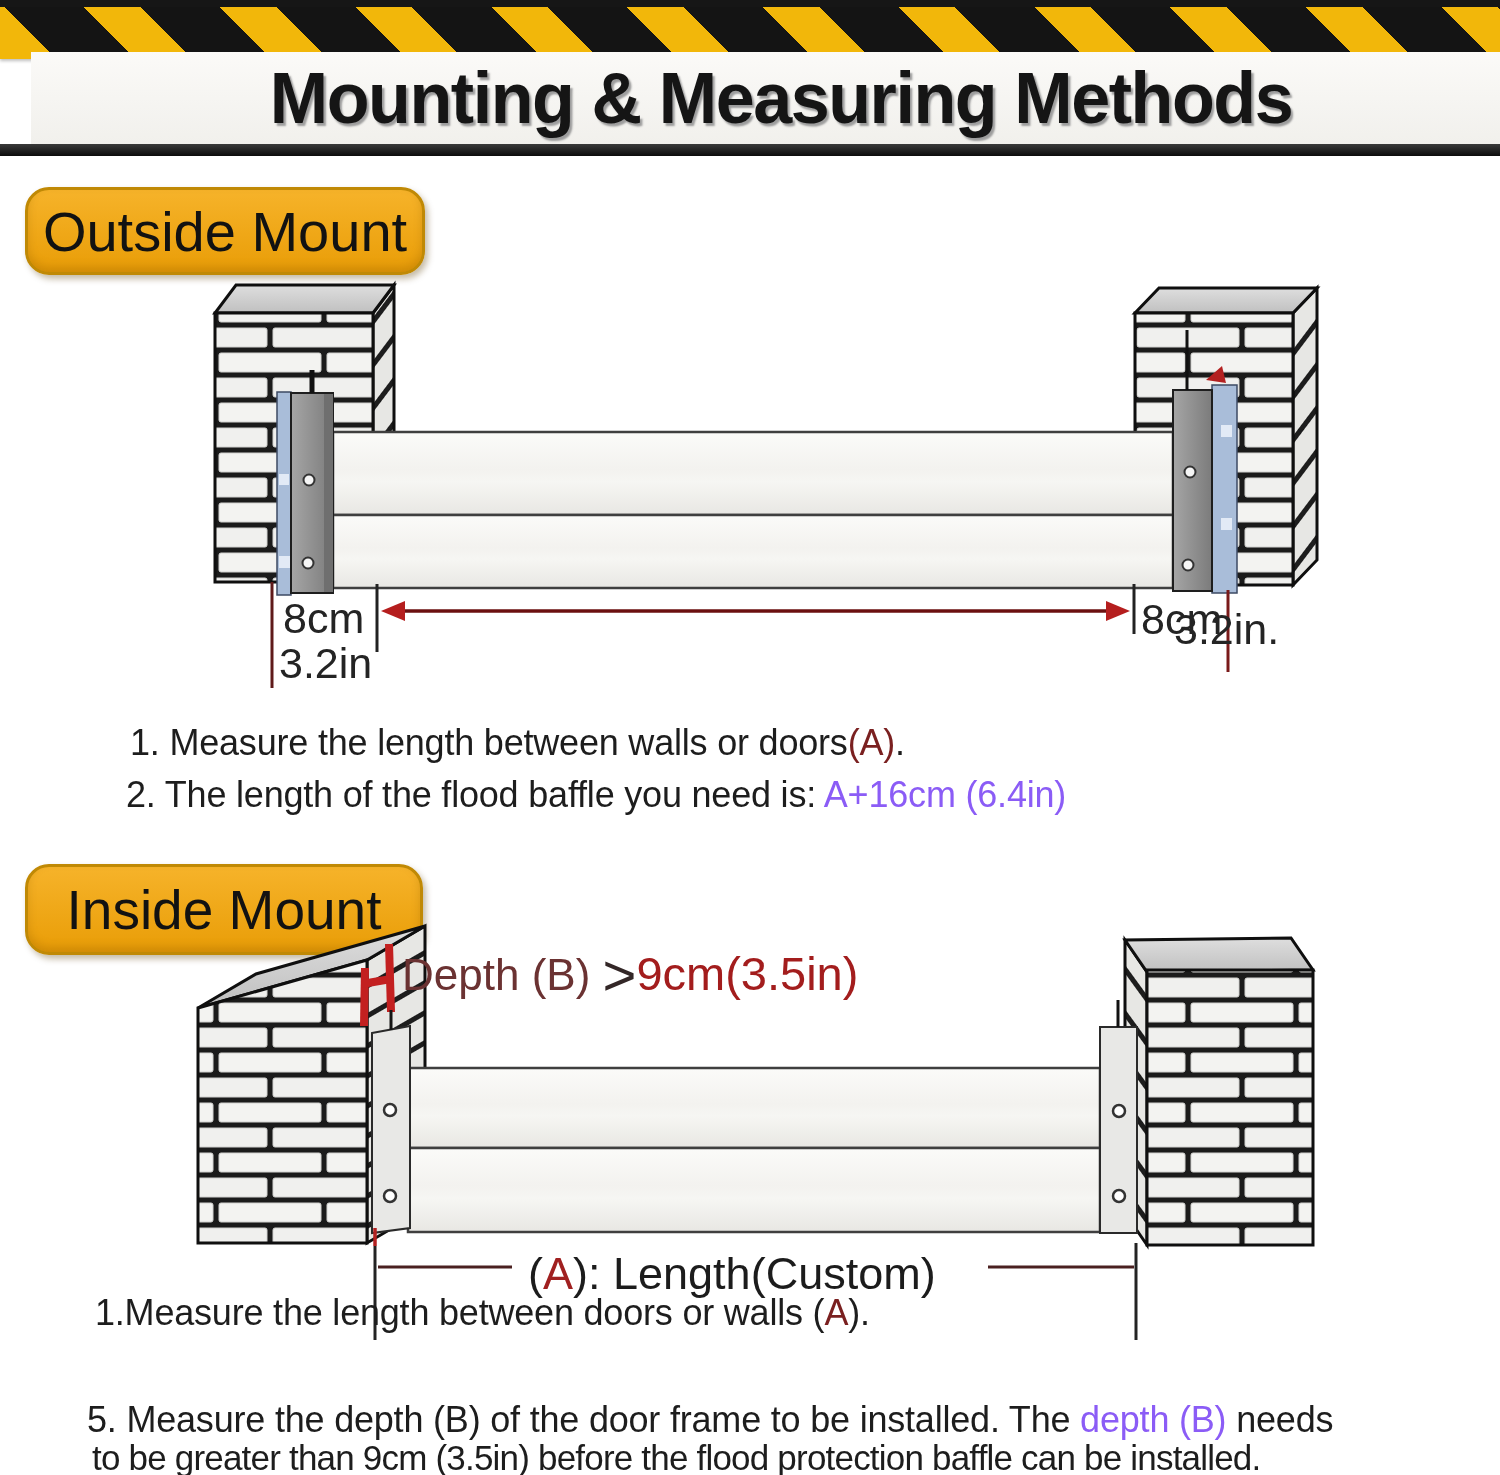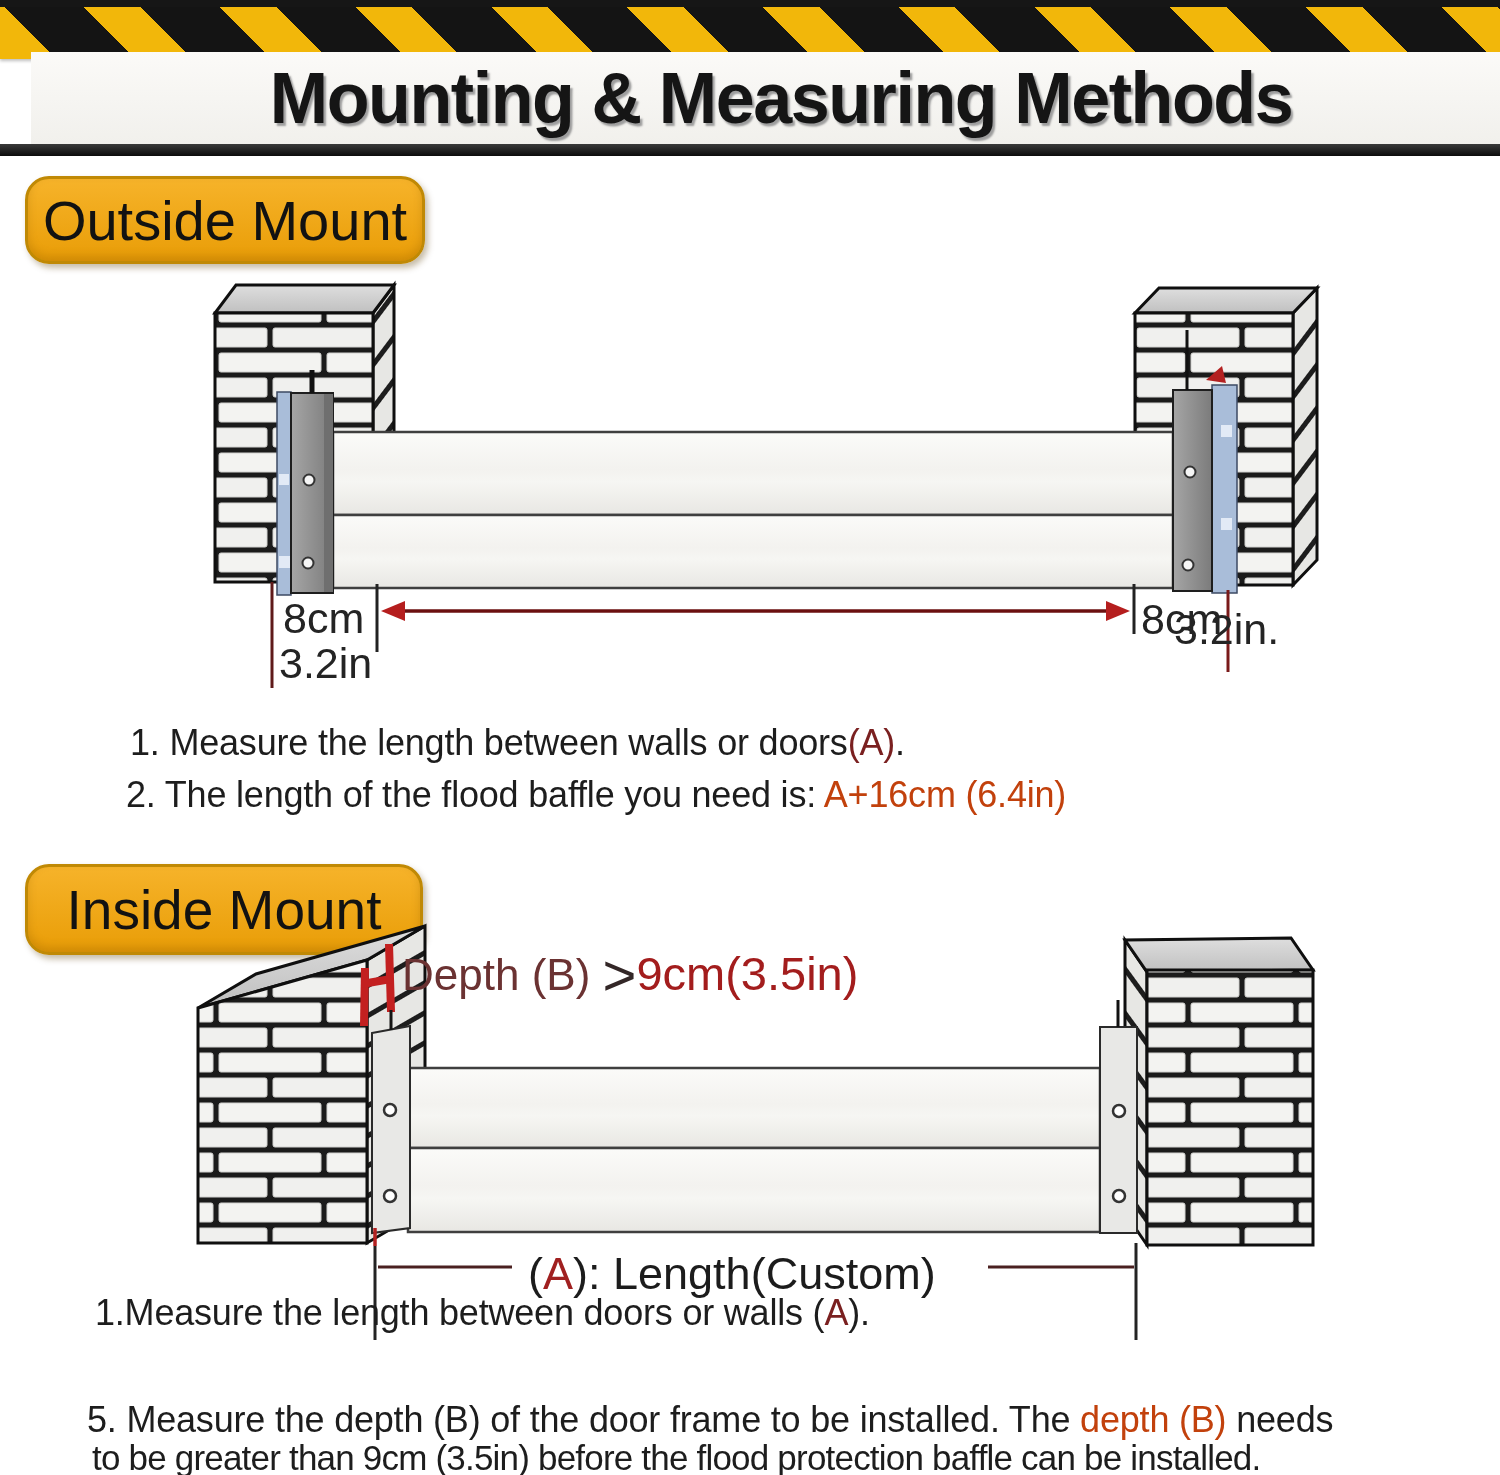--- a/index.html
+++ b/index.html
@@ -31,31 +31,31 @@
     background:linear-gradient(180deg,#3a3a3a,#0c0c0c);
   }
   
   .badge{
     position:absolute;box-sizing:border-box;
     background:linear-gradient(180deg,#f6b32a,#e99d07);
     border:3px solid #c08905;border-radius:24px;
     box-shadow:3px 4px 6px rgba(90,60,0,0.35), inset 0 -5px 9px rgba(150,95,0,0.30);
     color:#121212;text-align:center;white-space:nowrap;
   }
-  .badge-outside{left:25px;top:176px;width:400px;height:88px;font-size:56px;line-height:84px;}
+  .badge-outside{left:25px;top:187px;width:400px;height:88px;font-size:56px;line-height:84px;}
   .badge-inside{left:25px;top:835px;width:398px;height:91px;font-size:55px;line-height:87px;margin-top:29px;}
   
   .diagram-svg{position:absolute;left:0;top:0;}
   
   .dim-text{position:absolute;font-size:43px;color:#242424;white-space:nowrap;line-height:1.0;}
   .arrow-label{position:absolute;left:523px;top:624px;white-space:nowrap;}
   .arrow-label .letter{font-size:54px;font-weight:700;color:#c0171c;}
   .arrow-label .rest{font-size:38px;color:#1b1b1b;}
   .step-line{position:absolute;font-size:36px;color:#1d1d1d;white-space:nowrap;letter-spacing:-0.2px;line-height:1.15;}
-  .hl-maroon{color:#c2410c;}
+  .hl-maroon{color:#8b5cf6;}
   .hl-darkred{color:#7a2020;}
   .depth-label{position:absolute;left:402px;top:941px;white-space:nowrap;}
   .depth-label .dl{font-size:44px;color:#6b3232;}
   .depth-label .gt{font-size:58px;color:#332727;vertical-align:-5px;}
   .depth-label .dv{font-size:47px;color:#a31d1d;}
   .length-label{position:absolute;left:528px;top:1248px;white-space:nowrap;font-size:45px;color:#1c1c1c;}
   .length-label .letter{color:#a02020;}
   .tight{font-size:35px;letter-spacing:-0.8px;}
 </style>
 </head>

